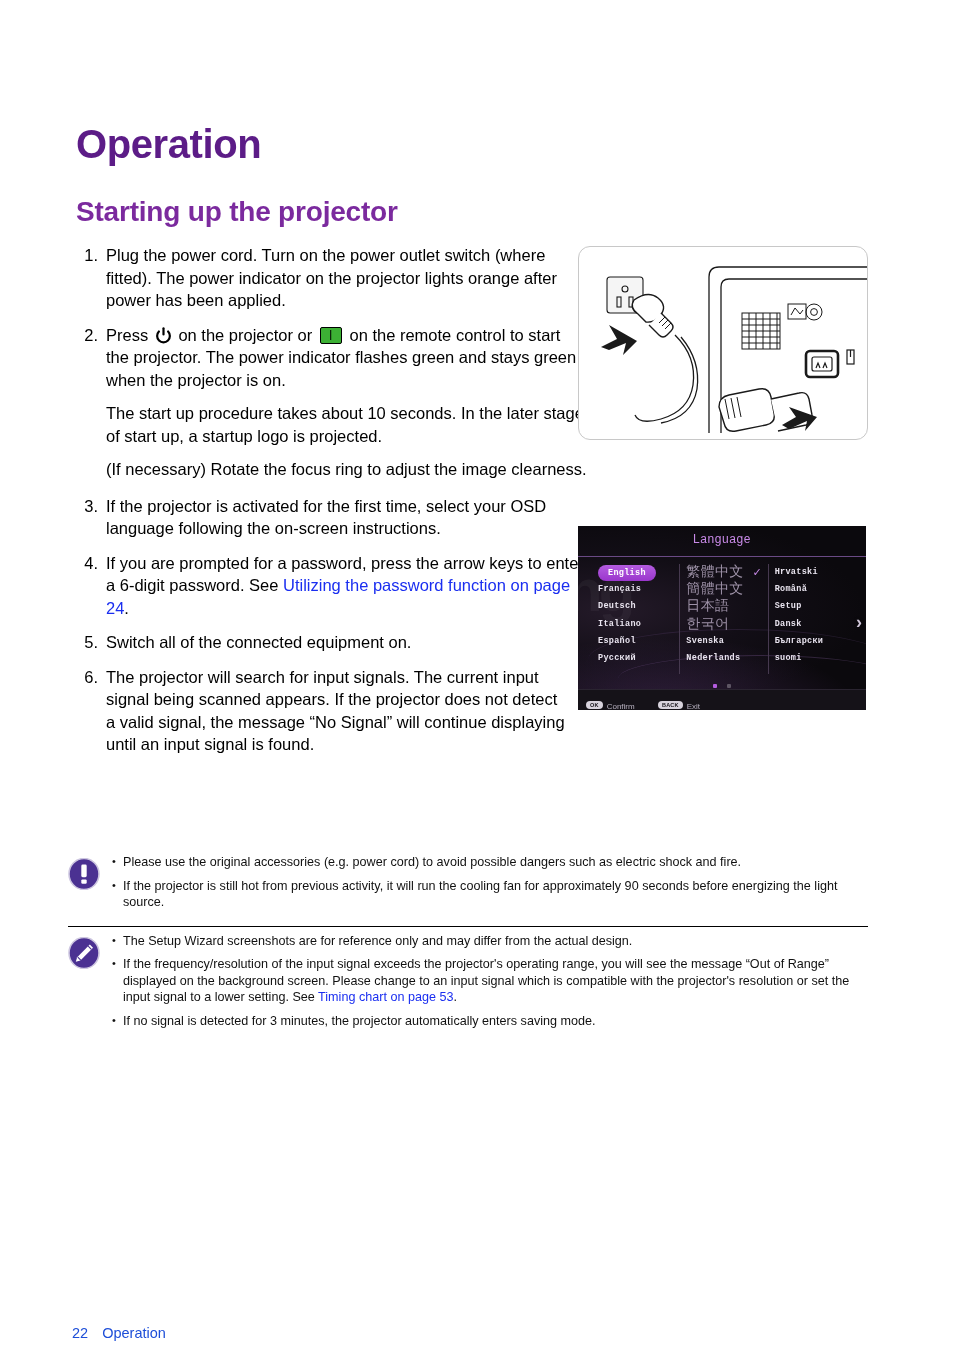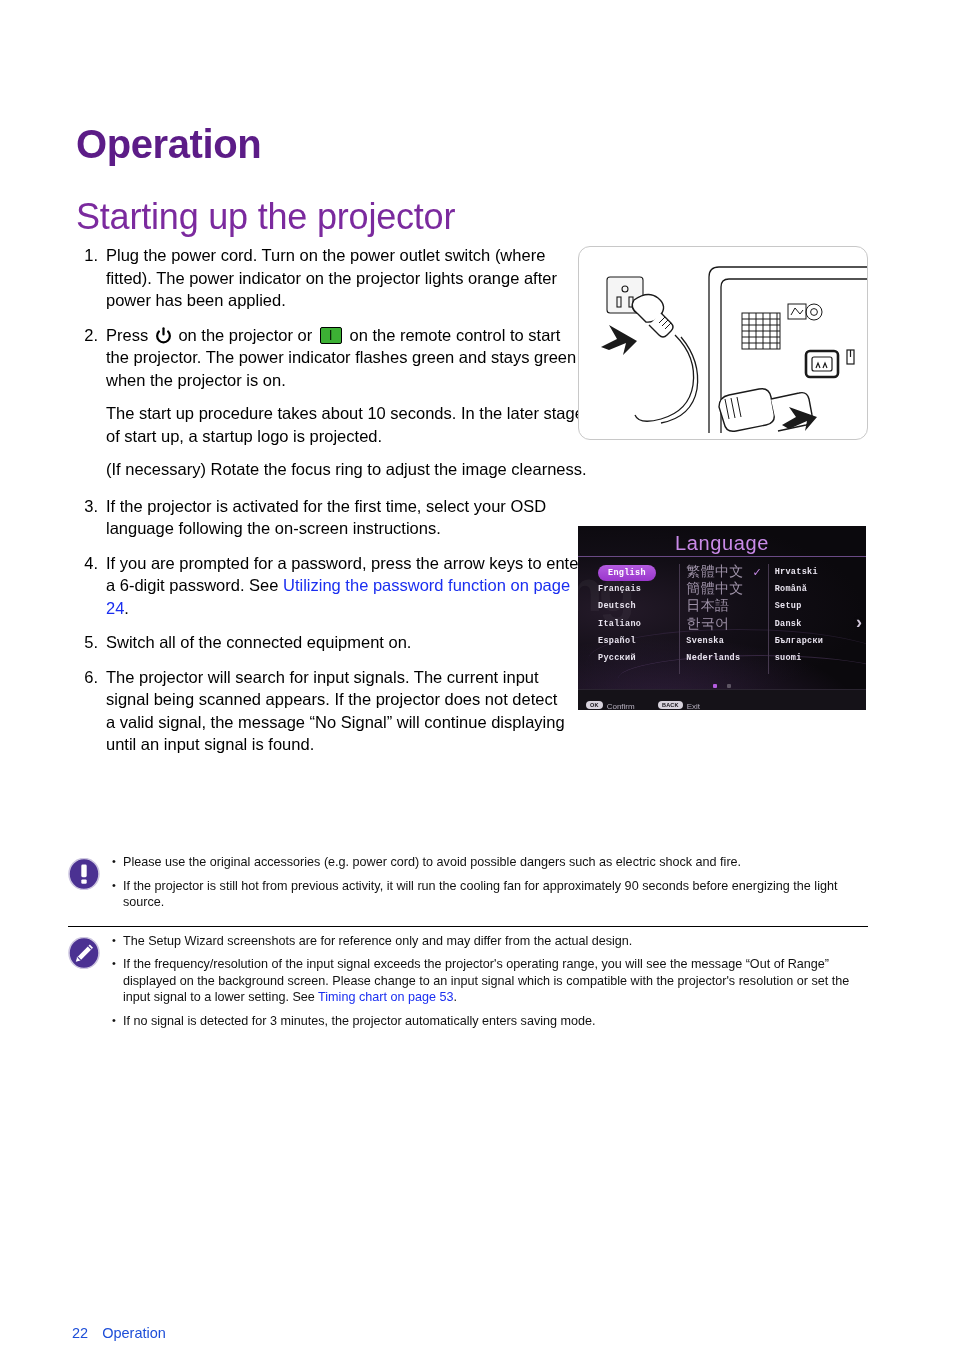--- a/index.html
+++ b/index.html
@@ -10,21 +10,21 @@
   }
   .page{position:relative;width:954px;height:1350px;margin-top:48px;}
 
   
   .h1{
     position:absolute;left:76px;top:74px;
     font-size:40px;font-weight:bold;color:#5c1c87;letter-spacing:-0.4px;
   }
   .h2{
     position:absolute;left:76px;top:148px;
-    font-size:36px;font-weight:normal;color:#7b2a9e;letter-spacing:-0.2px;
+    font-size:28px;font-weight:bold;color:#7b2a9e;letter-spacing:-0.2px;
   }
 
   
   .steps{position:absolute;left:70px;top:196px;width:820px;}
   .step{display:flex;margin-bottom:12px;}
   .step .num{width:28px;flex:0 0 28px;font-size:16.5px;line-height:22.5px;text-align:right;padding-right:8px;}
   .step .body{font-size:16.5px;line-height:22.5px;}
   .narrow{width:478px;}
   .wide{width:810px;}
   .sub{margin:11px 0 0 0;}
@@ -56,21 +56,21 @@
       linear-gradient(120deg,#0b090d 0%,#171019 60%,#0d0a10 100%);}
   .osd-swirl{position:absolute;left:-10px;bottom:-6px;width:320px;height:90px;
       background:radial-gradient(ellipse at 30% 100%,rgba(150,90,190,.28),rgba(0,0,0,0) 62%);}
   .osd-swirl2{position:absolute;left:40px;bottom:8px;width:280px;height:46px;
       border-top:1px solid rgba(180,130,220,.22);border-radius:50%;}
   .osd-swirl3{position:absolute;left:10px;bottom:20px;width:300px;height:60px;
       border-top:1px solid rgba(170,120,210,.14);border-radius:50%;}
   .osd-ghost{position:absolute;left:-12px;top:30px;font-size:60px;font-weight:bold;
       color:rgba(255,255,255,.045);letter-spacing:-4px;}
   .osd-title{position:absolute;top:6px;left:0;right:0;text-align:center;
-      font-size:20px;color:#c98ae8;letter-spacing:.6px;}
+      font-size:12px;color:#c98ae8;letter-spacing:.6px;}
   .osd-rule{position:absolute;top:30px;left:0;right:0;height:1px;background:#6a4a85;}
   .osd-grid{position:absolute;top:38px;left:14px;right:10px;height:110px;display:flex;}
   .osd-col{flex:1;position:relative;padding-left:6px;}
   .osd-col + .osd-col{border-left:1px solid #46394f;}
   .osd-item{font-size:8.5px;font-weight:bold;color:#e9e4ef;height:17.2px;line-height:17.2px;
       white-space:nowrap;letter-spacing:.3px;font-family:Liberation Mono, monospace;}
   .osd-item.cjk{color:#9e92a8;font-weight:normal;font-size:14px;}
   .osd-item.sel{display:inline-block;background:linear-gradient(180deg,#b45ce0,#9a36cc);
       color:#fff;border-radius:9px;padding:0 10px;height:16px;line-height:16px;margin-top:0.6px;}
   .osd-check{position:absolute;right:6px;top:2px;color:#c98ae8;font-size:11px;font-weight:bold;}

